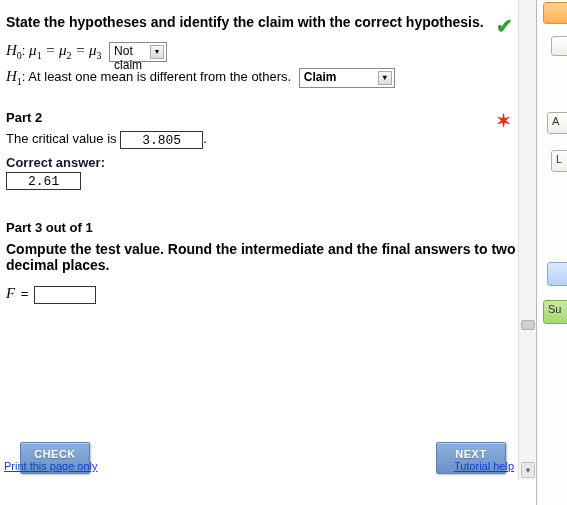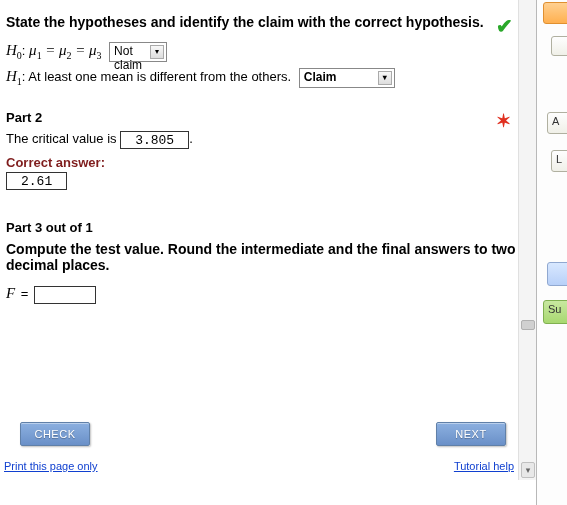--- a/index.html
+++ b/index.html
@@ -88,45 +88,46 @@
     vertical-align: middle;
   }
   .selbox { display:inline-block; padding:1px 4px; position:relative; }
   .selbox .arrow { position:absolute; right:2px; top:2px; width:14px; height:14px;
     border:1px solid #aaa; background: linear-gradient(#f8f8f8,#ddd);
     font-size:8px; text-align:center; line-height:12px; }
   .inputbox {
     font-family: 'Courier New', monospace;
     font-size: 13px;
     border: 1px solid #333;
-    padding: 1px 14px;
+    padding: 1px 21px;
     display: inline-block;
     min-width: 20px;
     height: 18px;
     line-height: 16px;
     vertical-align: middle;
     background: #fff;
   }
-  .correct-label { color: #7f1d1d; font-weight: bold; font-size: 13px; margin-top:6px;}
+  .correct-label { color: #0f172a; font-weight: bold; font-size: 13px; margin-top:6px;}
   .btn3d {
     display: inline-block;
     min-width: 70px;
-    height: 24px;
+    height: 32px;
     line-height: 22px;
     text-align: center;
     font-size: 11px;
-    font-weight: normal;
+    font-weight: bold;
     color: #fff;
     letter-spacing: 0.5px;
     border: 1px solid #6080a8;
     border-radius: 2px;
     background: linear-gradient(#8cb0e0,#6a90c8);
     box-shadow: inset 0 1px 0 rgba(255,255,255,0.4), 1px 1px 2px rgba(0,0,0,0.25);
     cursor: pointer;
     text-shadow: 0 1px 1px rgba(0,0,0,0.3);
+    margin-top: 20px;
   }
   .check-icon {
     position: absolute;
     left: 490px;
     font-size: 20px;
     color: #2aa82a;
     font-weight: bold;
   }
   .cross-icon {
     position: absolute;

